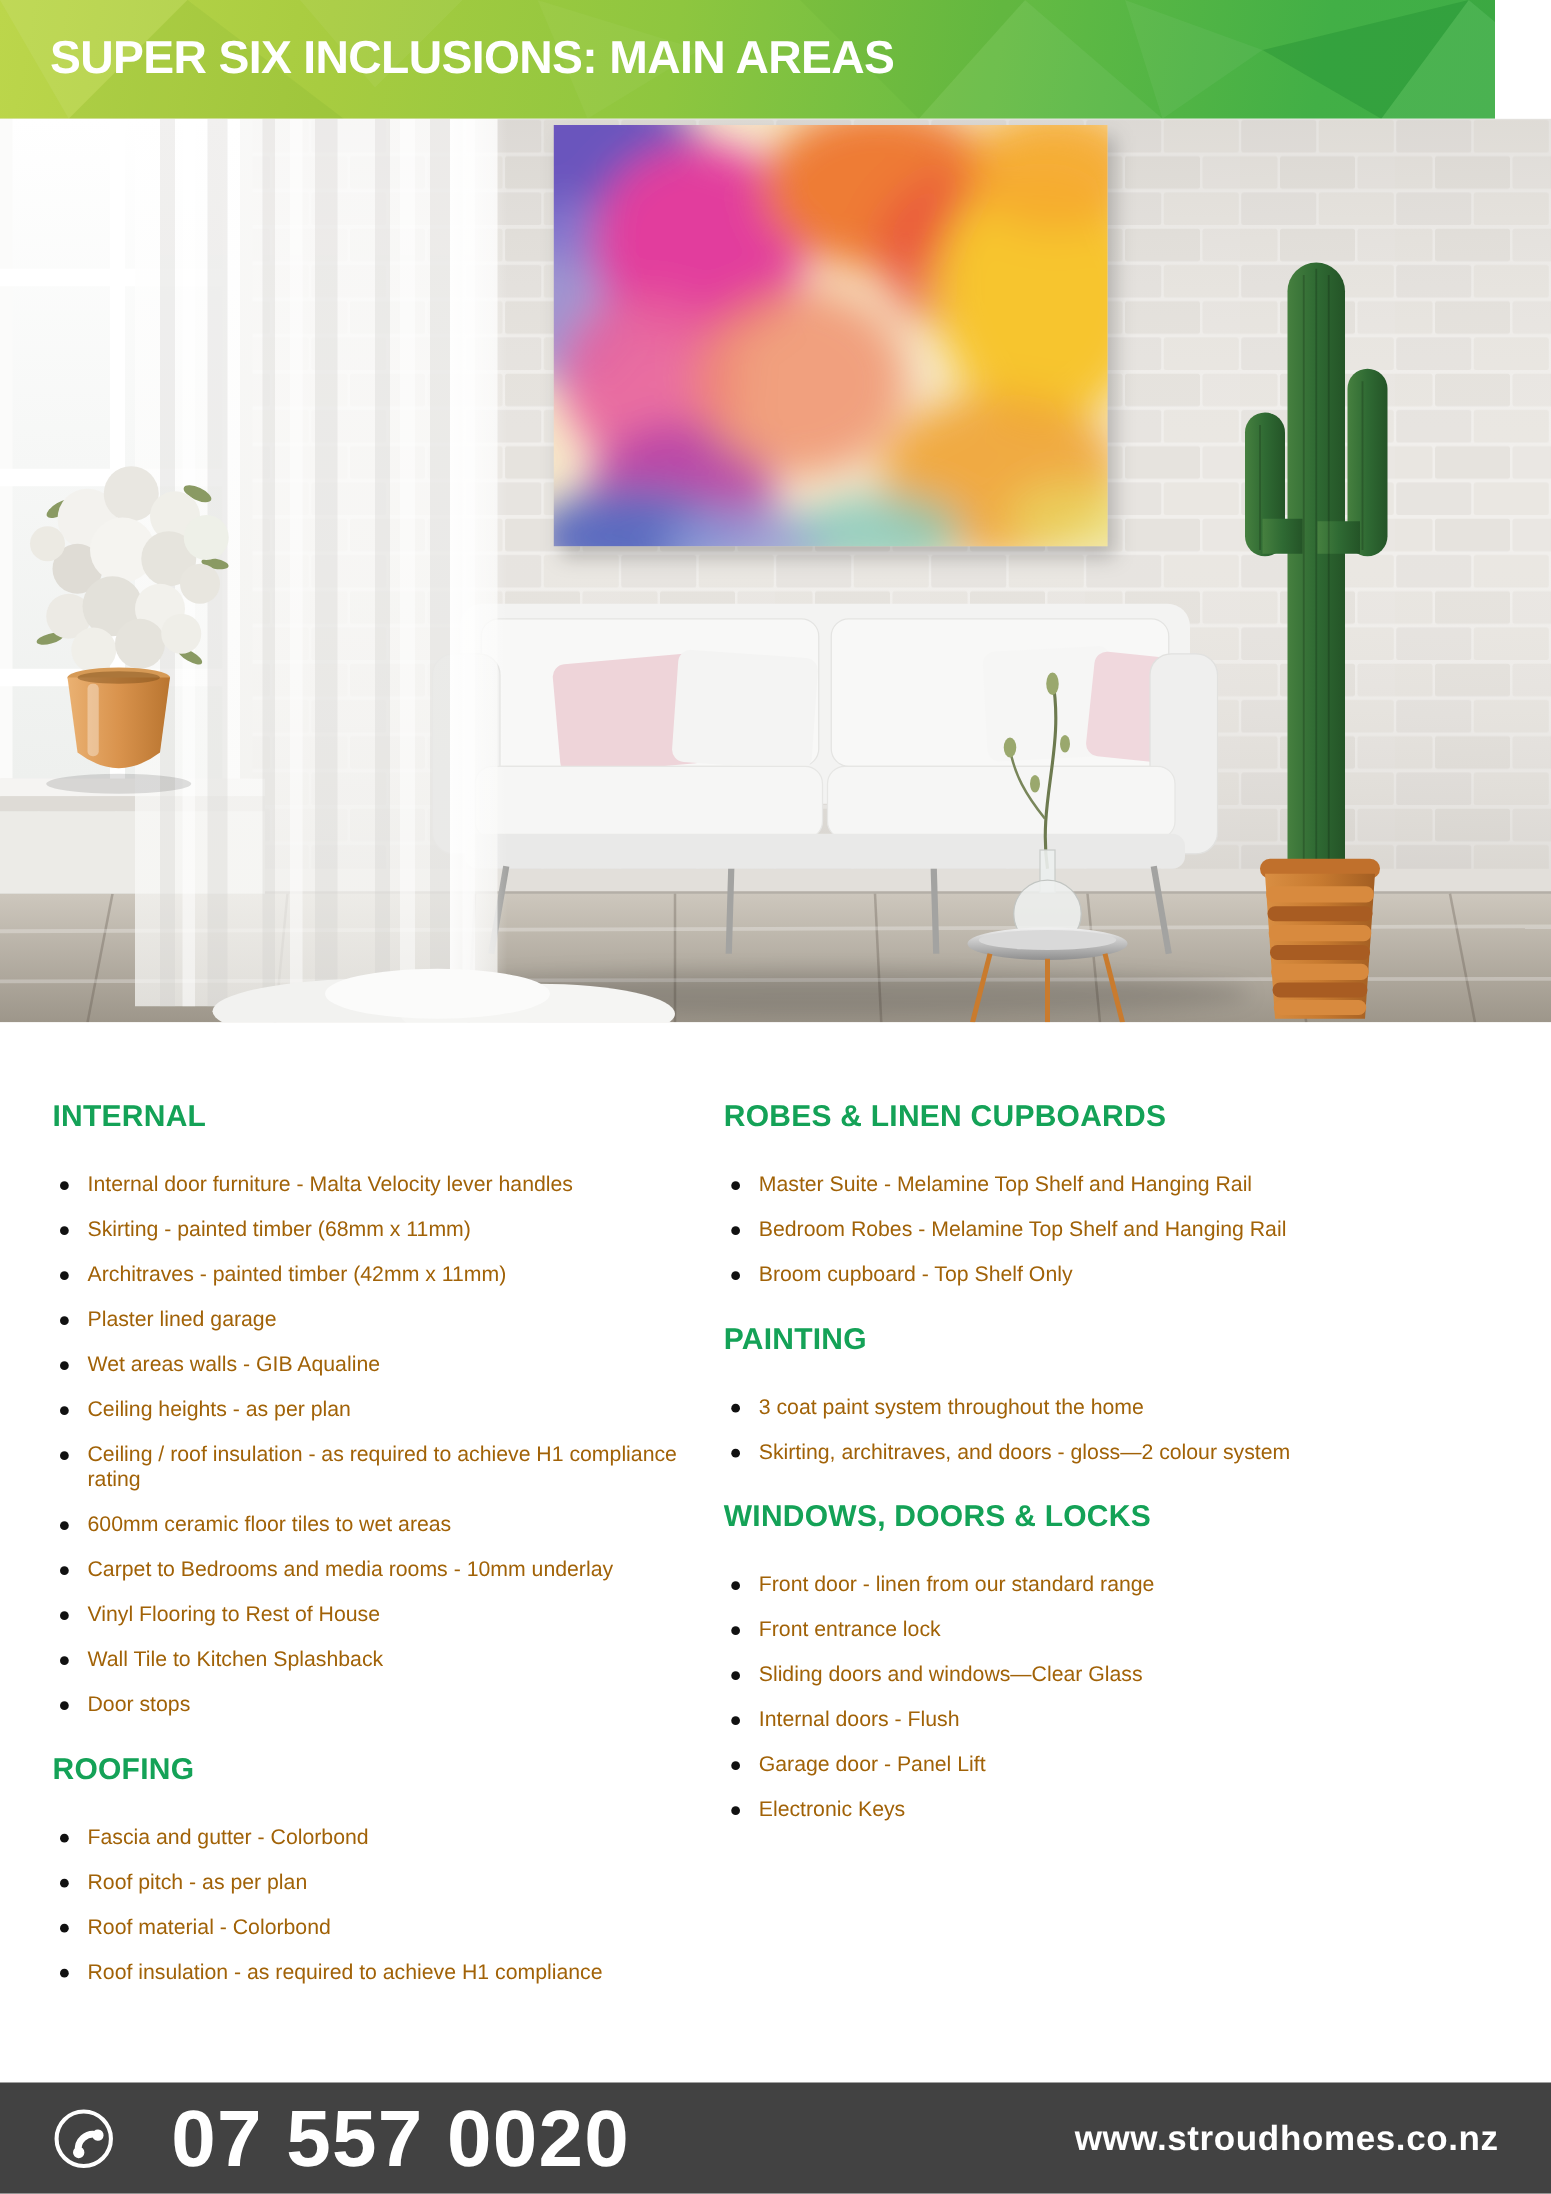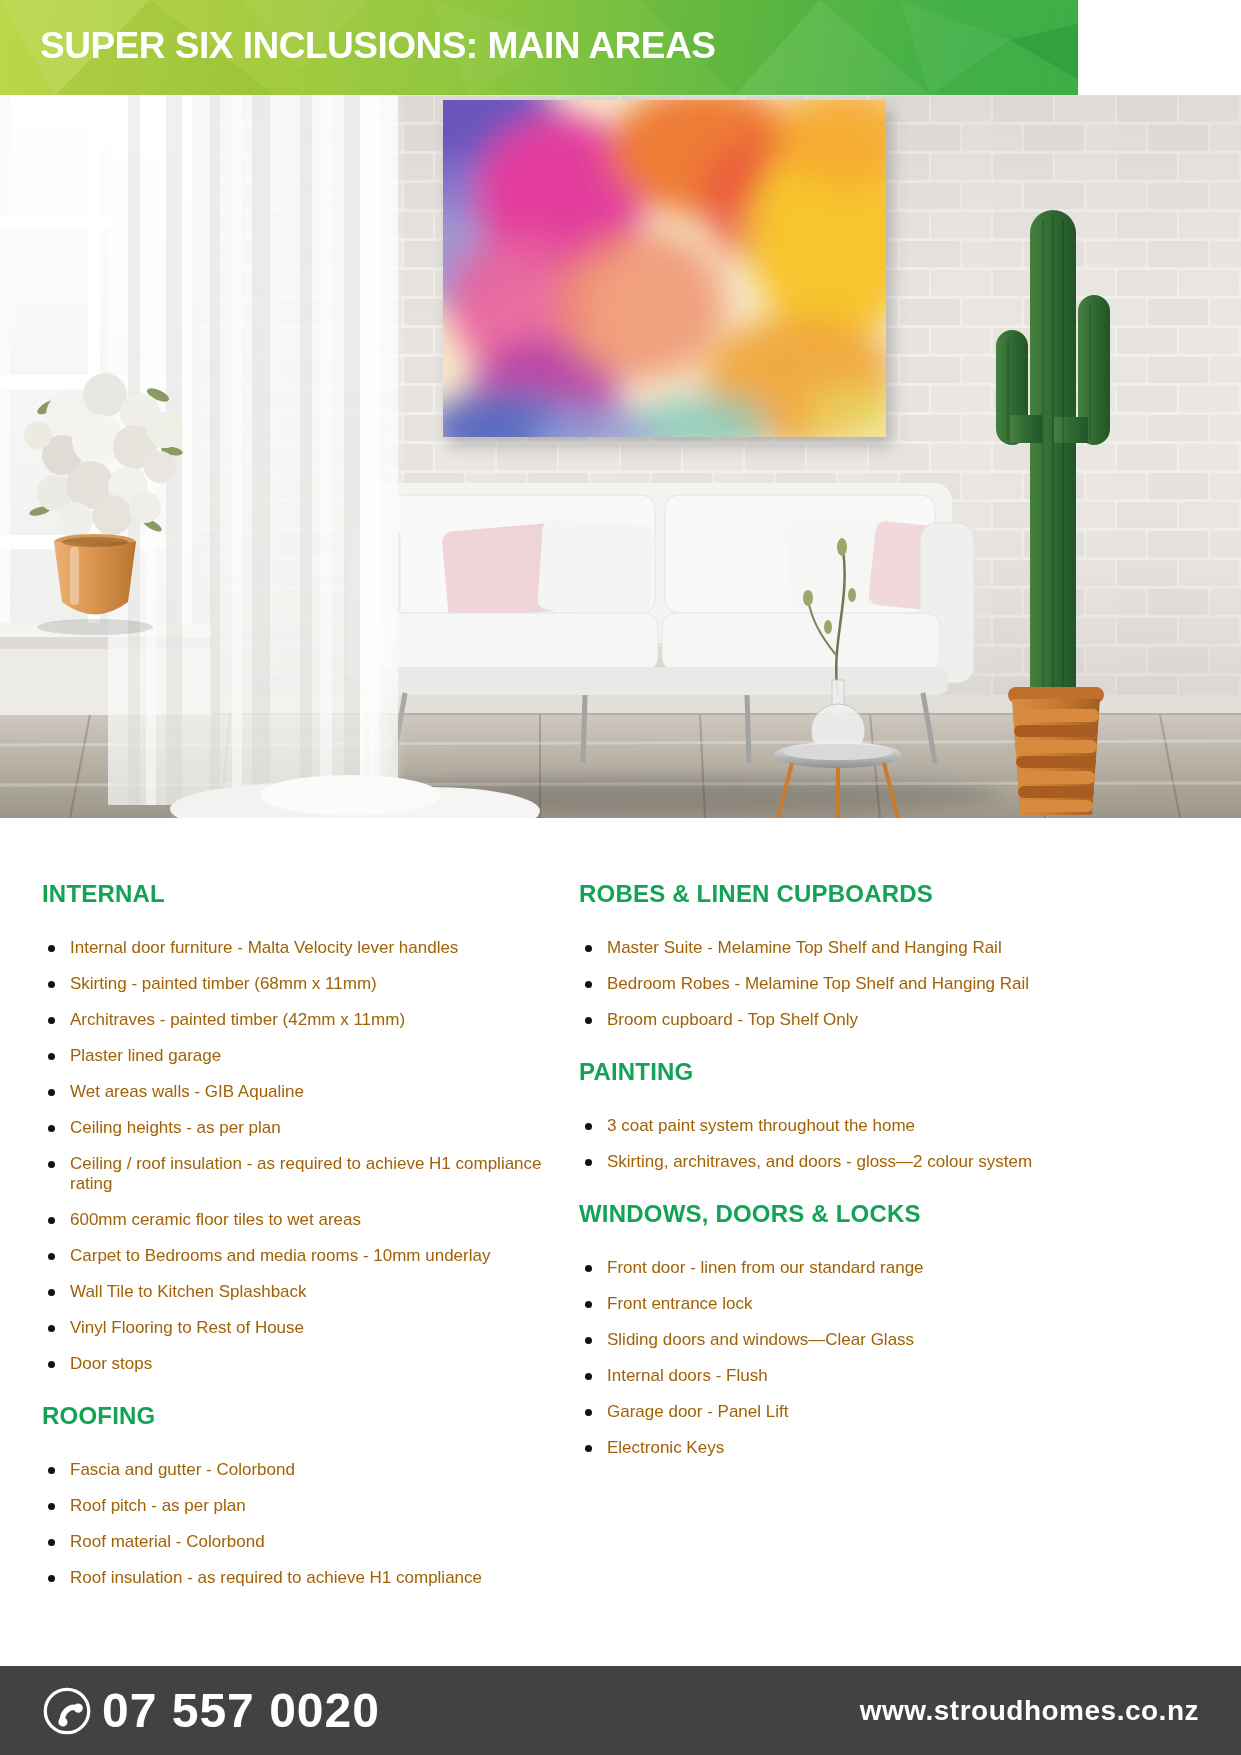--- a/index.html
+++ b/index.html
@@ -4,21 +4,21 @@
 <style>
   html,body{margin:0;padding:0;background:#888;}
   .page{
     position:relative;width:1241px;height:1755px;margin:0 auto;
     background:#ffffff;overflow:hidden;
     font-family:"Liberation Sans","DejaVu Sans",sans-serif;
   }
 
   
   .banner{
-    position:absolute;top:0;left:0;width:1078px;height:95px;
+    position:absolute;top:0;left:0;width:1196px;height:95px;
     background:linear-gradient(100deg,#bcd64b 0%,#a8cc40 22%,#8ec63f 45%,#5cb844 72%,#42af46 88%,#3fae47 100%);
     overflow:hidden;
   }
   .banner svg{position:absolute;top:0;left:0;}
   .banner-title{
     position:absolute;left:40px;top:50%;transform:translateY(-54%);
     color:#ffffff;font-size:37px;font-weight:bold;letter-spacing:-0.5px;white-space:nowrap;
   }
 
   
@@ -49,21 +49,21 @@
   }
 
   
   .footer{
     position:absolute;left:0;top:1666px;width:1241px;height:89px;
     background:#424242;color:#fff;
     display:flex;align-items:center;justify-content:space-between;
     box-sizing:border-box;padding:0 42px;
   }
   .phone-wrap{display:flex;align-items:center;gap:10px;}
-  .phone-number{font-size:48px;font-weight:bold;letter-spacing:1px;line-height:1;}
+  .phone-number{font-size:64px;font-weight:bold;letter-spacing:1px;line-height:1;margin-left:35px;}
   .website{font-size:28px;font-weight:bold;letter-spacing:0.5px;line-height:1;}
 </style>
 </head>
 <body>
 
 <div class="page">
 
   <header class="banner">
     <svg width="1241" height="95" viewBox="0 0 1241 95" aria-hidden="true">
       <polygon points="0,0 150,0 55,95" fill="rgba(255,255,255,0.07)"></polygon>
@@ -335,22 +335,22 @@
           <ul class="bullets">
             <li class="bullet-item">Internal door furniture - Malta Velocity lever handles</li>
             <li class="bullet-item">Skirting - painted timber (68mm x 11mm)</li>
             <li class="bullet-item">Architraves - painted timber (42mm x 11mm)</li>
             <li class="bullet-item">Plaster lined garage</li>
             <li class="bullet-item">Wet areas walls - GIB Aqualine</li>
             <li class="bullet-item">Ceiling heights - as per plan</li>
             <li class="bullet-item">Ceiling / roof insulation - as required to achieve H1 compliance rating</li>
             <li class="bullet-item">600mm ceramic floor tiles to wet areas</li>
             <li class="bullet-item">Carpet to Bedrooms and media rooms - 10mm underlay</li>
+            <li class="bullet-item">Vinyl Flooring to Rest of House</li>
             <li class="bullet-item">Wall Tile to Kitchen Splashback</li>
-            <li class="bullet-item">Vinyl Flooring to Rest of House</li>
             <li class="bullet-item">Door stops</li>
           </ul>
         </section>
         <section class="section">
           <h2 class="sec-title">ROOFING</h2>
           <ul class="bullets">
             <li class="bullet-item">Fascia and gutter - Colorbond</li>
             <li class="bullet-item">Roof pitch - as per plan</li>
             <li class="bullet-item">Roof material - Colorbond</li>
             <li class="bullet-item">Roof insulation - as required to achieve H1 compliance</li>

